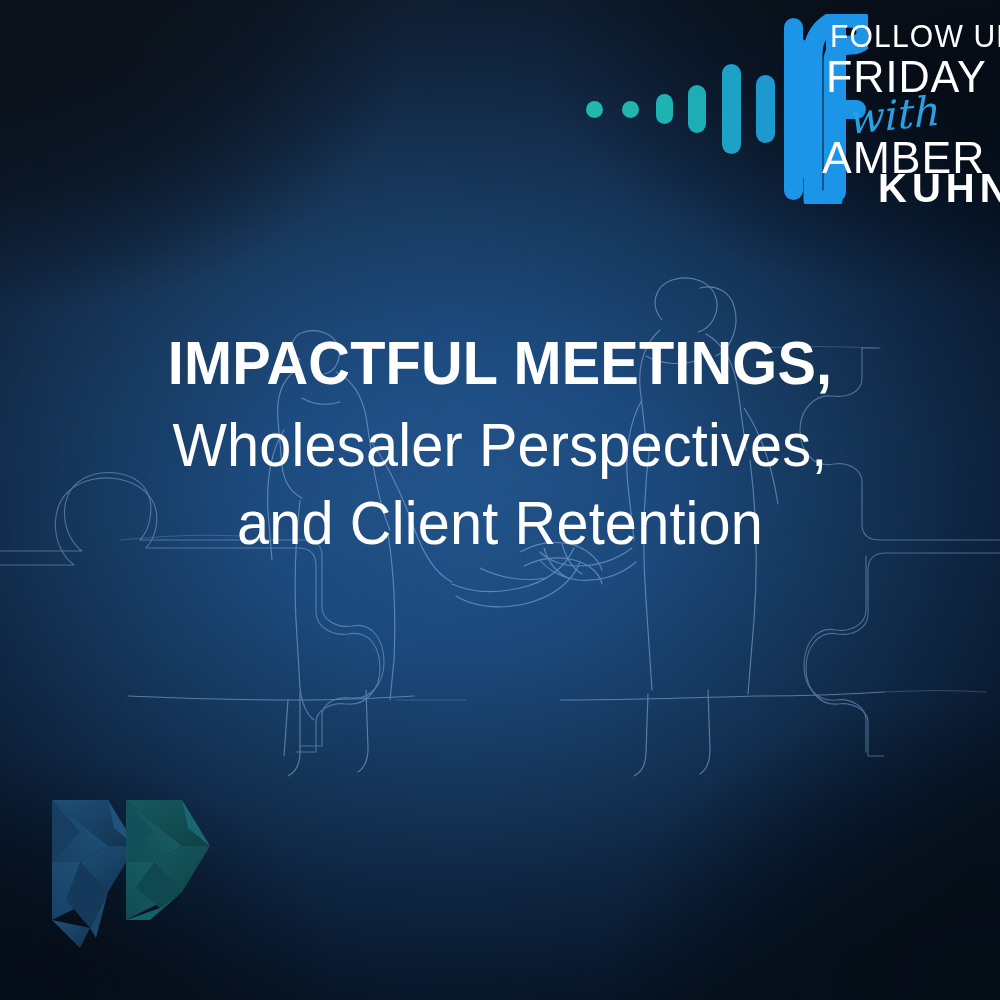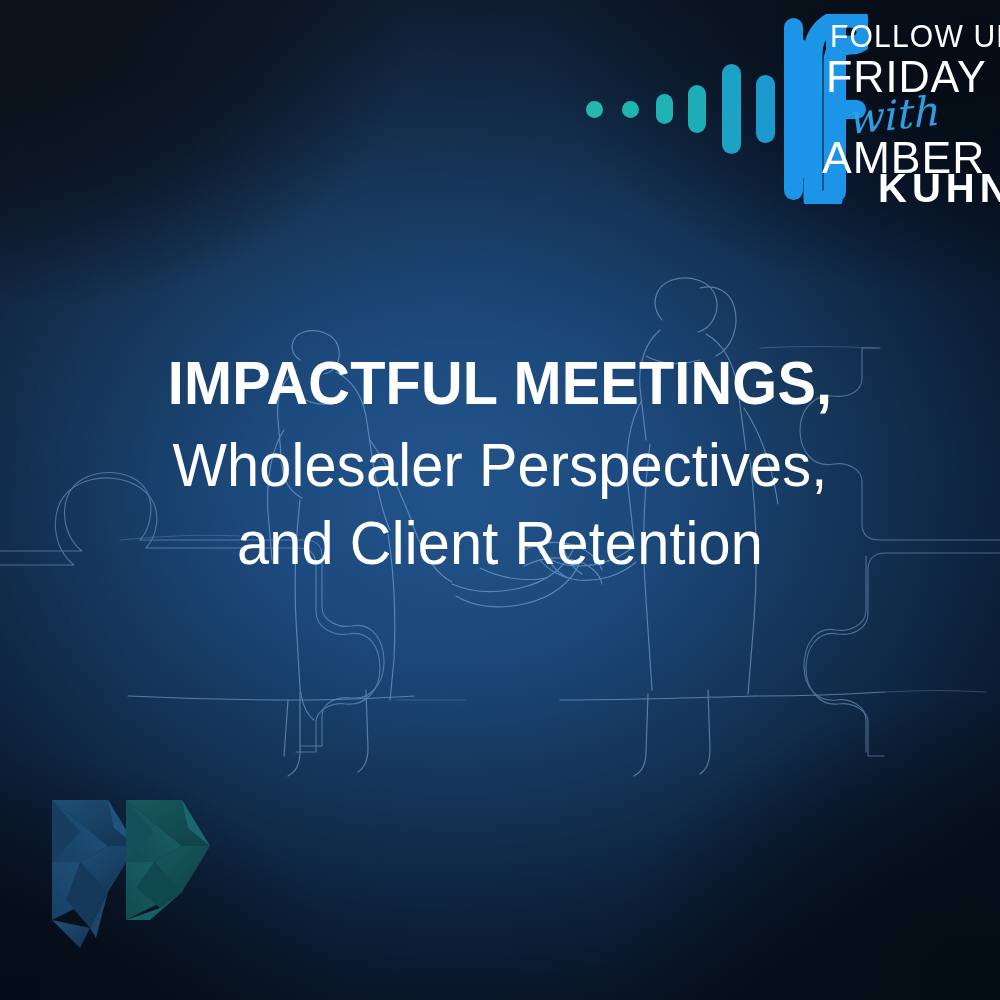--- a/index.html
+++ b/index.html
@@ -45,21 +45,21 @@
     opacity: 0.55;
   }
   .lineart svg { display: block; width: 1000px; height: 1000px; }
   .lineart path, .lineart circle { fill: none; stroke: #8fb6e4; stroke-width: 1.15; stroke-linecap: round; stroke-linejoin: round; }
   .lineart .puz { stroke: #a9c7ea; stroke-width: 1.25; opacity: 0.85; }
 
   
   .headline {
     position: absolute;
     left: 0;
-    top: 352px;
+    top: 332px;
     width: 1000px;
     text-align: center;
     z-index: 6;
   }
   .hl-line {
     color: #ffffff;
     white-space: nowrap;
     line-height: 1.0;
   }
   .hl-1 {

